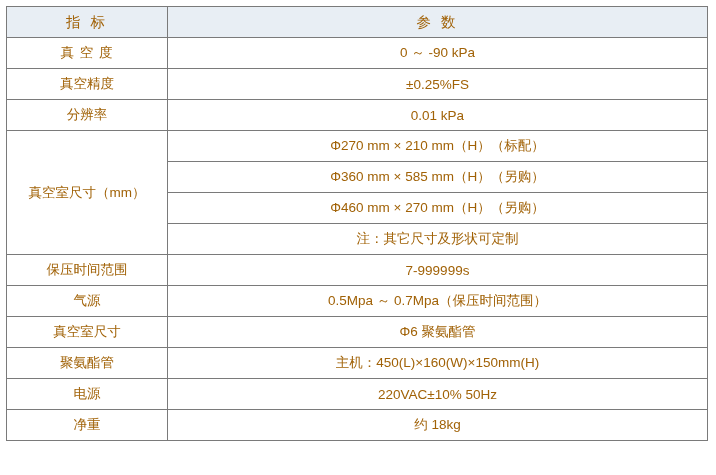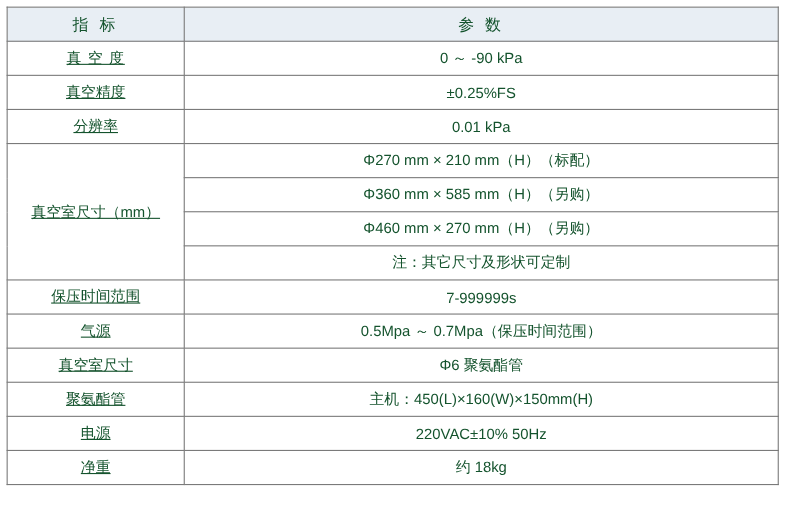--- a/index.html
+++ b/index.html
@@ -22,38 +22,37 @@
   table.spec-table {
     border-collapse: collapse;
     table-layout: fixed;
     width: 702px;
     margin: 0;
   }
   table.spec-table td, table.spec-table th {
     border: 1px solid #7a7a7a;
     text-align: center;
     vertical-align: middle;
-    color: #14532d;
+    color: #a16207;
     font-weight: normal;
     padding: 0 4px;
   }
   thead th {
     background: #e8eef4;
     font-size: 14.5px;
     height: 30px;
     letter-spacing: 1px;
   }
   tbody td {
     background: #ffffff;
     font-size: 13.5px;
     height: 30px;
   }
   td.label-cell {
     width: 152px;
-    text-decoration: underline;
   }
   th.label-head {
     width: 152px;
   }
   .letter-sp-2 { letter-spacing: 3px; }
   .letter-sp-1 { letter-spacing: 1px; }
   .chamber-label {
     line-height: 1.3;
   }
 </style>

